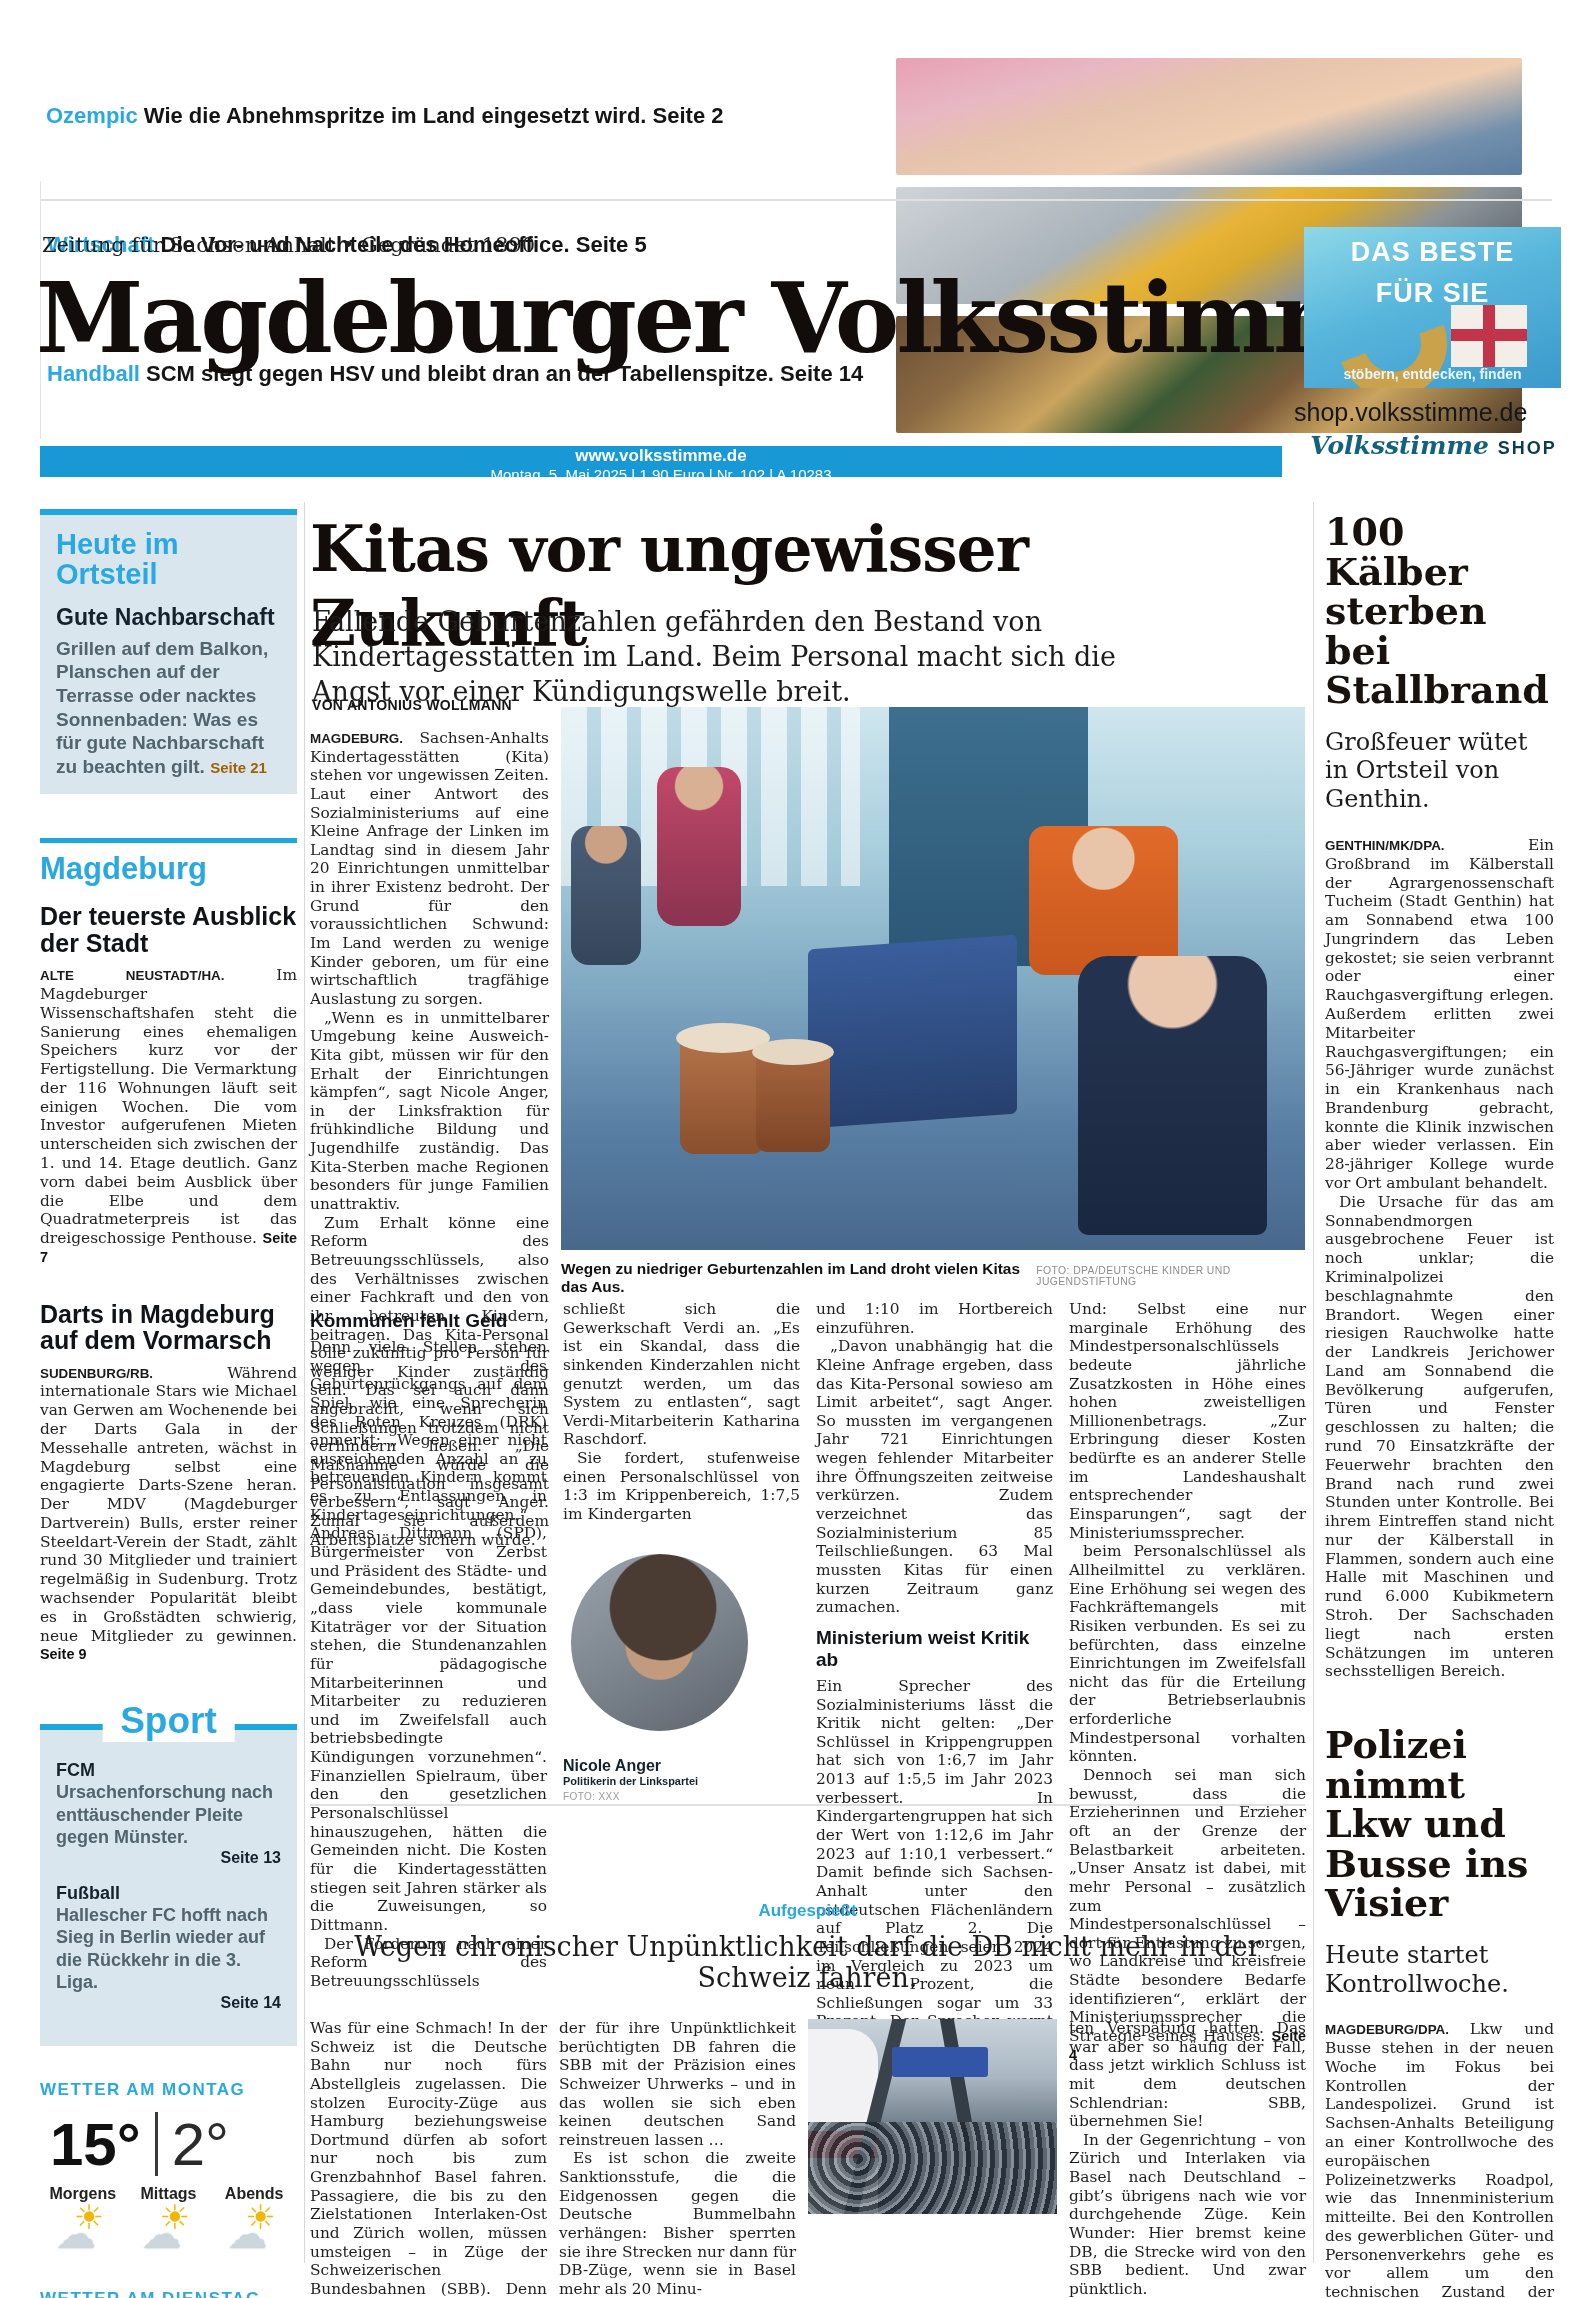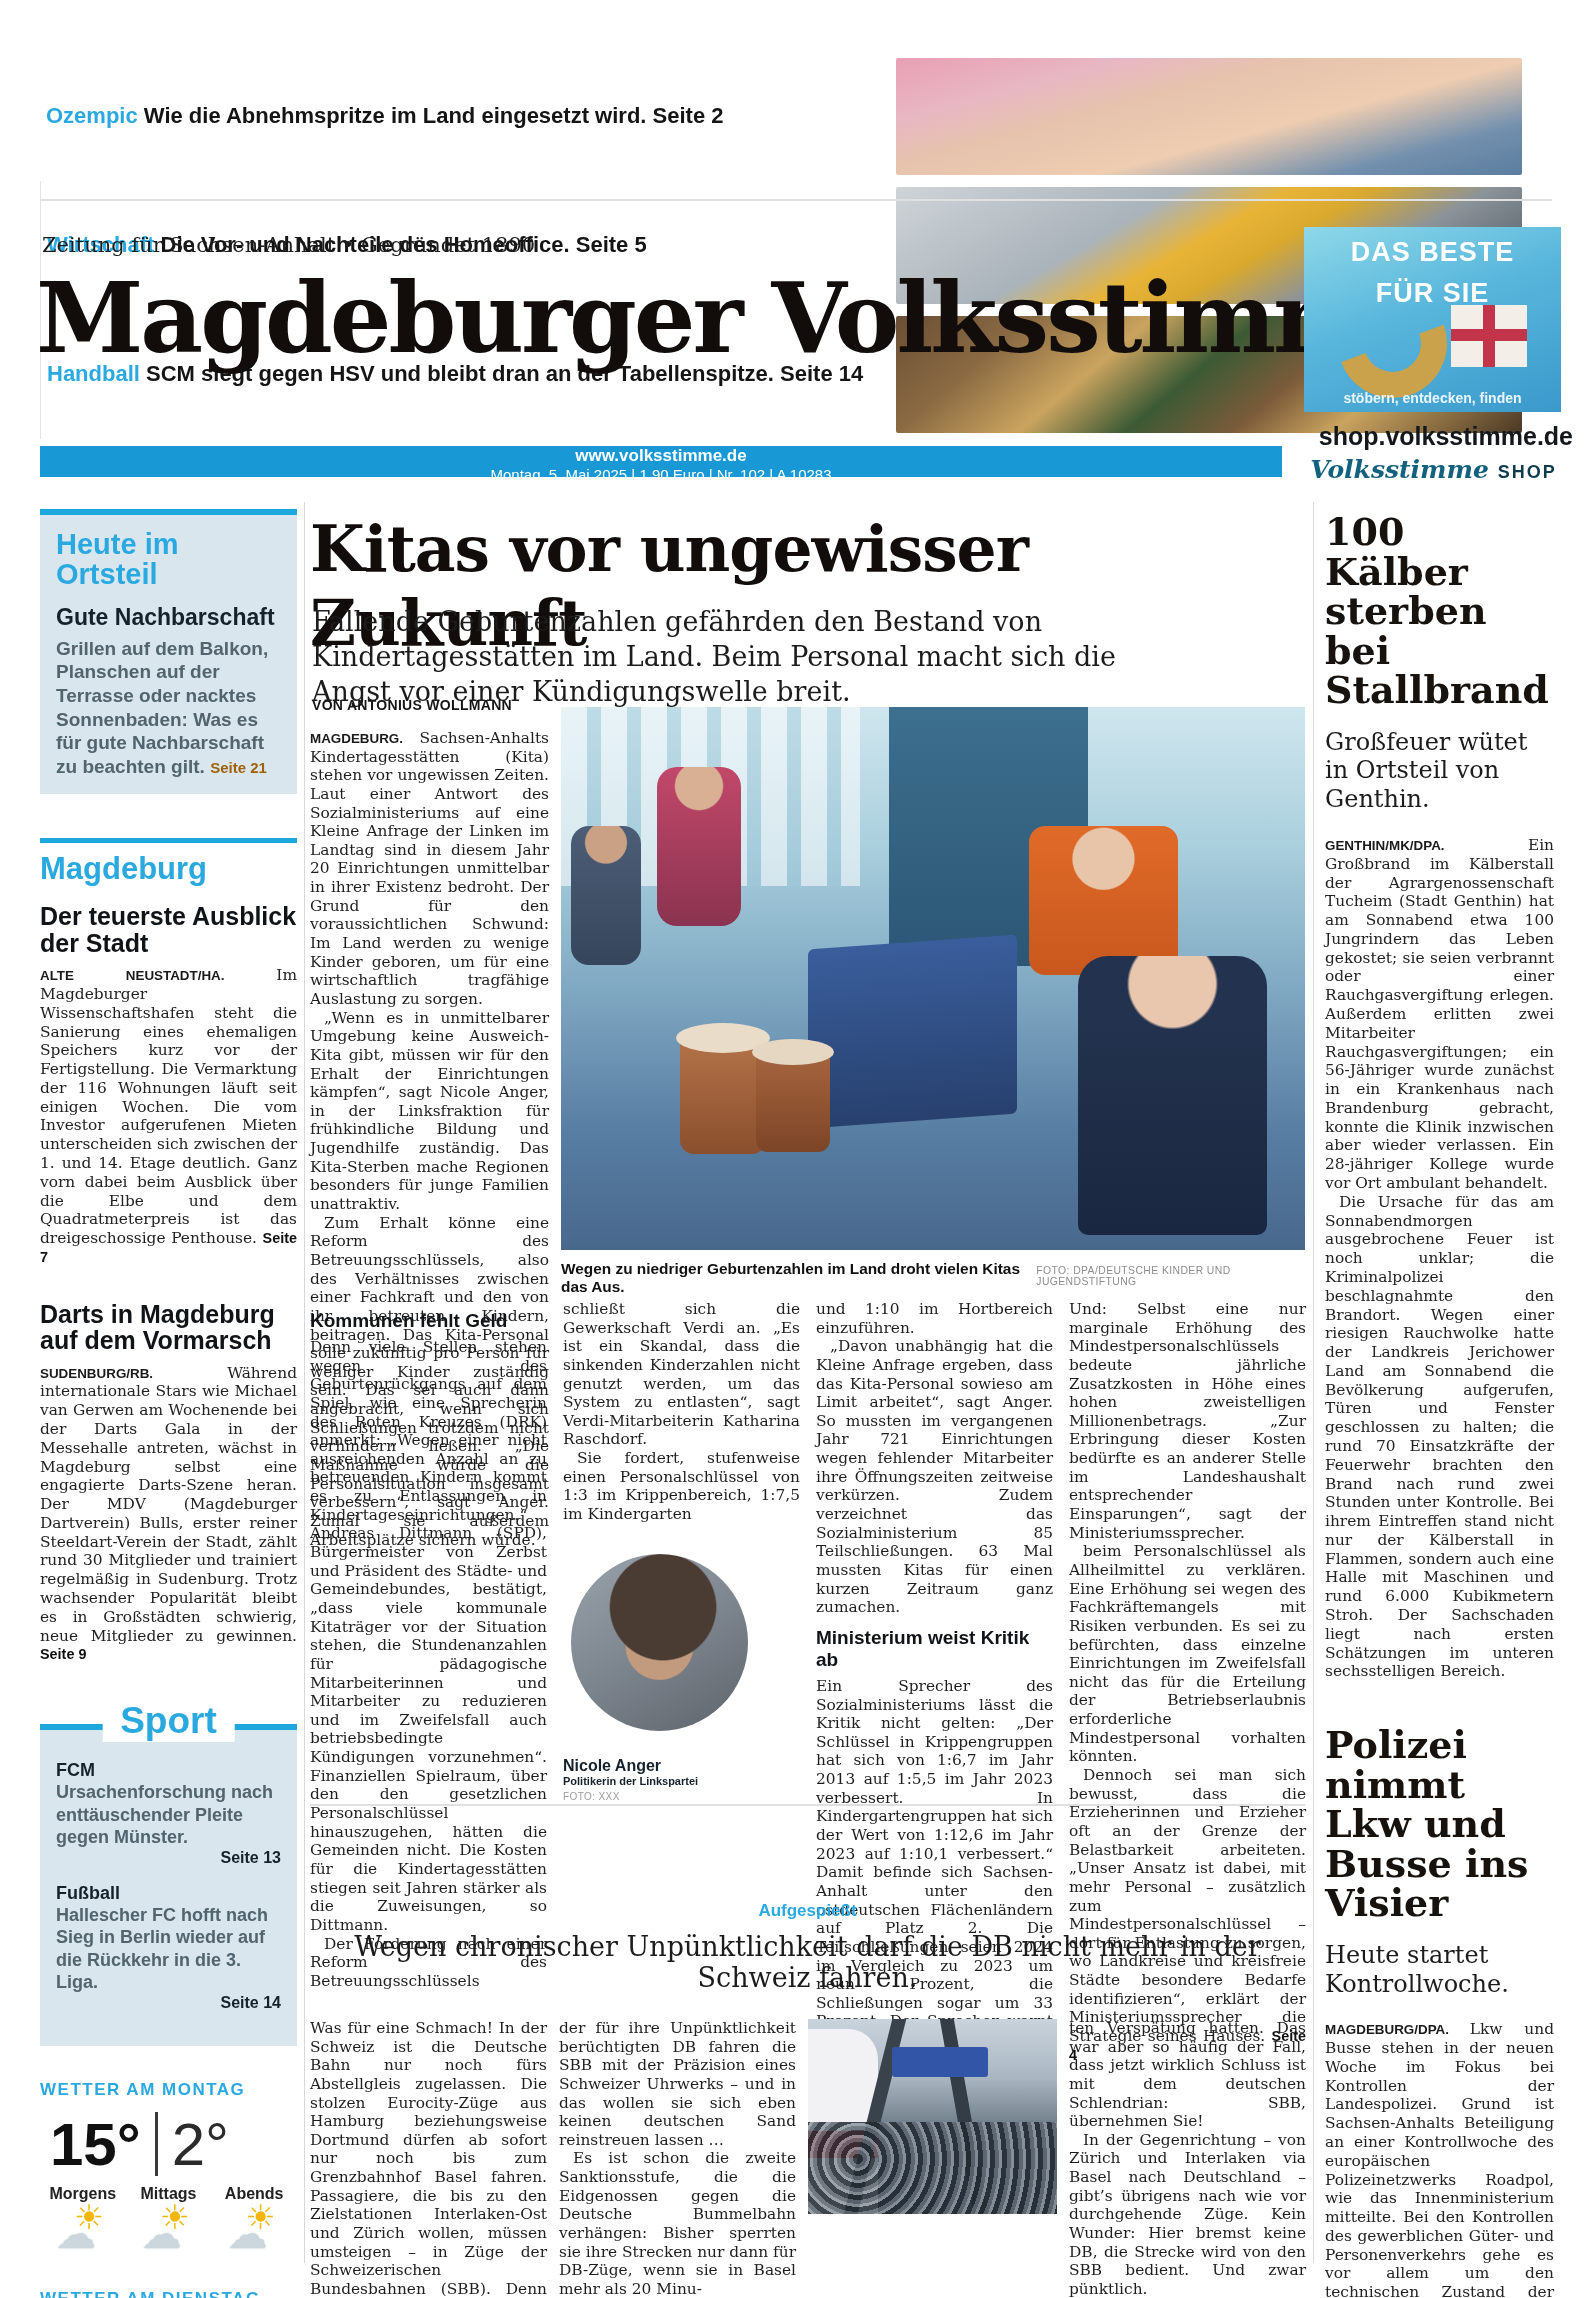--- a/index.html
+++ b/index.html
@@ -25,31 +25,31 @@
   .tagline { top:233px; left:42px; font-family:"DejaVu Serif",serif; font-size:21px; color:#1d1d1d; }
   .masthead { top:261px; left:36px; width:1249px; font-family:"DejaVu Serif",serif;
               font-weight:bold; font-size:97px; letter-spacing:-3px; color:#120d0a; white-space:nowrap; }
   .bluebar { top:446px; left:40px; width:1242px; height:31px; background:#1899d6; color:#fff;
              display:flex; align-items:center; justify-content:space-between; padding:0 14px; }
   .bluebar .url { font-weight:bold; font-size:17px; }
   .bluebar .issue { font-size:15px; }
 
   
   .shop { top:227px; left:1294px; width:279px; }
-  .shop-img { width:257px; height:185px; margin-left:10px; position:relative; overflow:hidden;
+  .shop-img { width:257px; height:161px; margin-left:10px; position:relative; overflow:hidden;
               background:linear-gradient(160deg,#8ed8e8 0%,#58b6dc 45%,#3b99cc 100%); }
   .shop-line1 { text-align:center; color:#fff; font-weight:bold; font-size:27px; letter-spacing:1px; margin-top:10px; }
   .gold-arc { position:absolute; left:34px; top:62px; width:109px; height:109px; border-radius:50%;
               border:26px solid #c9a24b; border-top-color:transparent; border-left-color:transparent;
               transform:rotate(25deg); }
   .gift { position:absolute; right:34px; top:78px; width:76px; height:62px; background:#f3efe8; }
   .gift::before { content:""; position:absolute; left:32px; top:0; width:12px; height:62px; background:#c2344a; }
   .gift::after { content:""; position:absolute; left:0; top:24px; width:76px; height:12px; background:#c2344a; }
   .shop-sub { position:absolute; bottom:6px; width:100%; text-align:center; color:#e8f7fd; font-weight:bold; font-size:14px; }
-  .shop-url { text-align:right; font-weight:bold; font-size:25px; margin-top:10px; color:#14181c; }
+  .shop-url { text-align:left; font-weight:normal; font-size:25px; margin-top:10px; color:#14181c; }
   .shop-brand { text-align:center; margin-top:4px; font-family:"DejaVu Serif",serif; font-weight:bold;
                 font-style:italic; font-size:25px; color:#12617e; }
   .shop-brand b { font-family:"Liberation Sans",sans-serif; font-style:normal; font-size:18px; color:#0e3b4e; letter-spacing:2px; }
 
   
   .vline { width:1px; background:#d8d8d8; }
 
   
   .sidebar { top:509px; left:40px; width:257px; }
   .accent-top { border-top:6px solid #1ea7dd; }

